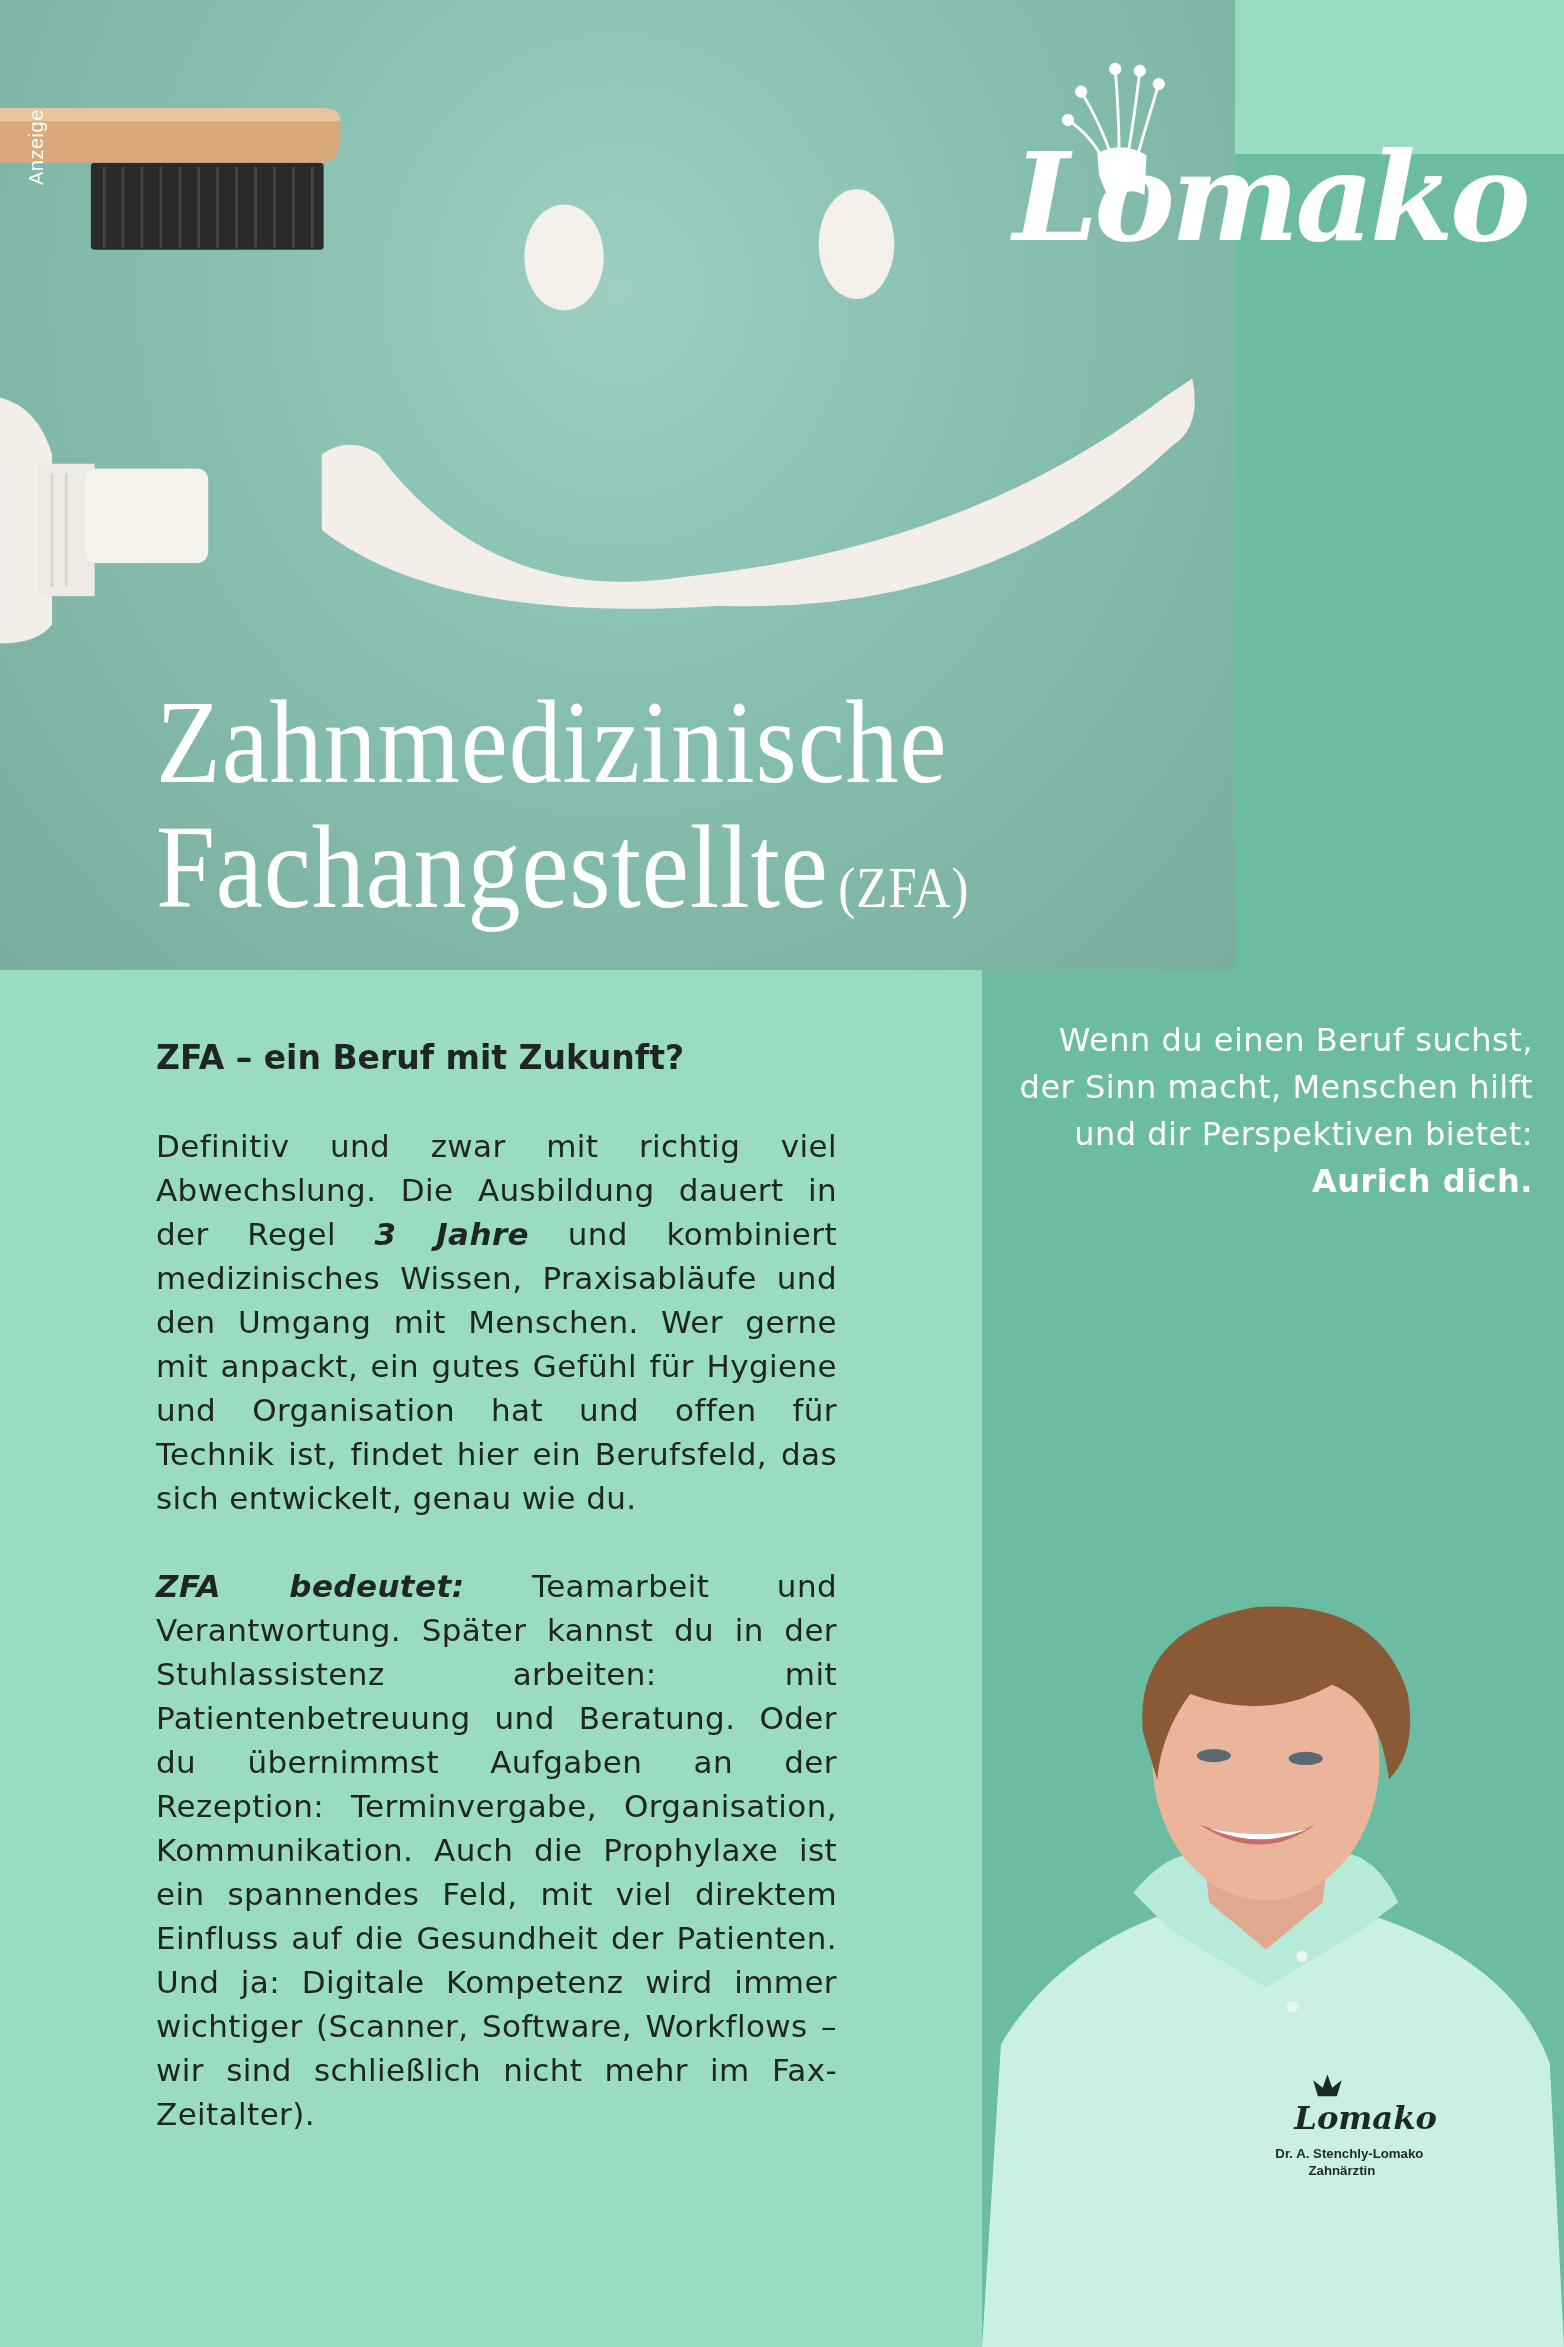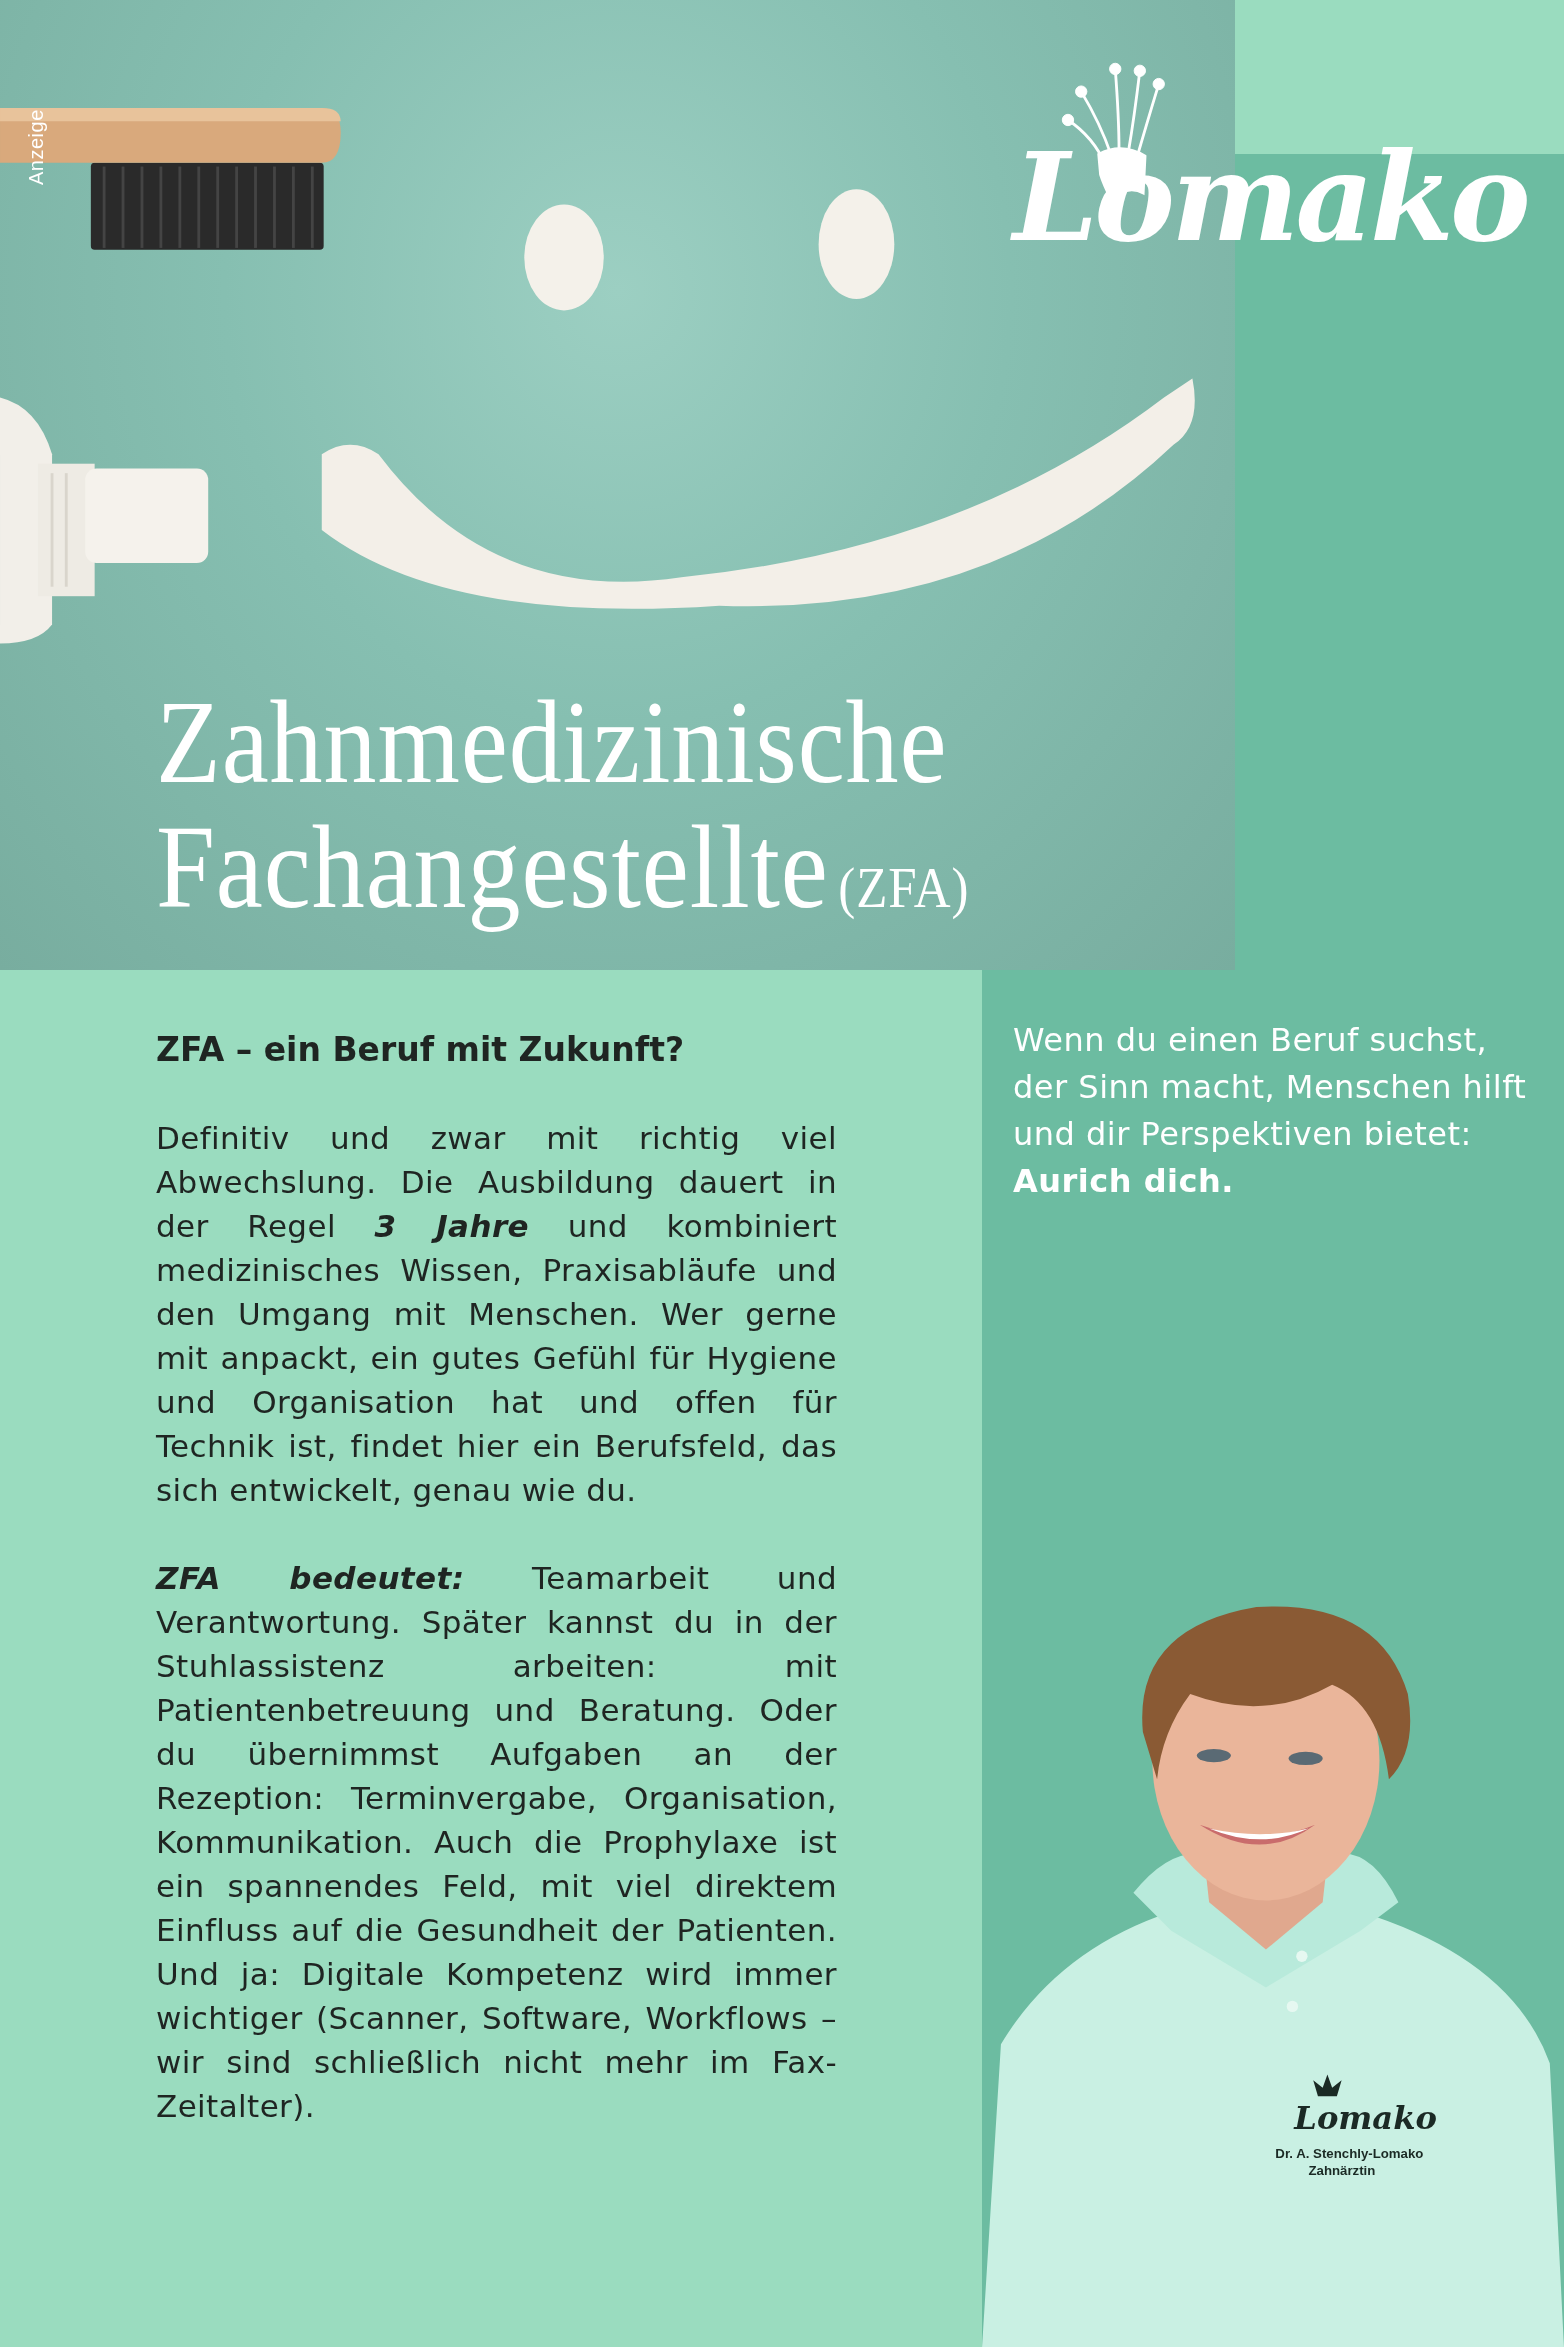--- a/index.html
+++ b/index.html
@@ -43,27 +43,27 @@
   }
   #title-1 { top:683px; font-size:106px; letter-spacing:0.9px; }
   #title-2 { top:808px; font-size:106px; letter-spacing:0.9px; }
   #title-2 .abbr { font-size:51px; letter-spacing:0.9px; margin-left:9.5px; }
 
   
   .left-col {
     position:absolute; left:156px; top:1022px; width:681px; color:#1f2522;
     font-family:"DejaVu Sans", sans-serif; font-size:31px; line-height:44px;
   }
-  .left-col h2 { margin:4px 0 43px 0; font-size:33px; font-weight:bold; line-height:47px; }
+  .left-col h2 { margin:12px 0 43px 0; font-size:33px; font-weight:bold; line-height:47px; }
   .left-col p { margin:0 0 44px 0; text-align:justify; letter-spacing:0.4px; }
   .left-col b { font-weight:bold;font-style:italic; }
 
   
   .right-col {
-    position:absolute; left:1013px; top:1017px; width:520px; color:#ffffff; text-align:left;
+    position:absolute; left:1013px; top:1017px; width:520px; color:#ffffff; text-align:right;
     font-family:"DejaVu Sans", sans-serif; font-size:32px; line-height:47px; letter-spacing:0.5px;
   }
   .right-col p { margin:0 0 47px 0; }
   .right-col b { font-weight:bold; }
 
   
   #portrait { position:absolute; left:982px; top:1590px; width:582px; height:758px; }
 </style>
 </head>
 <body>

